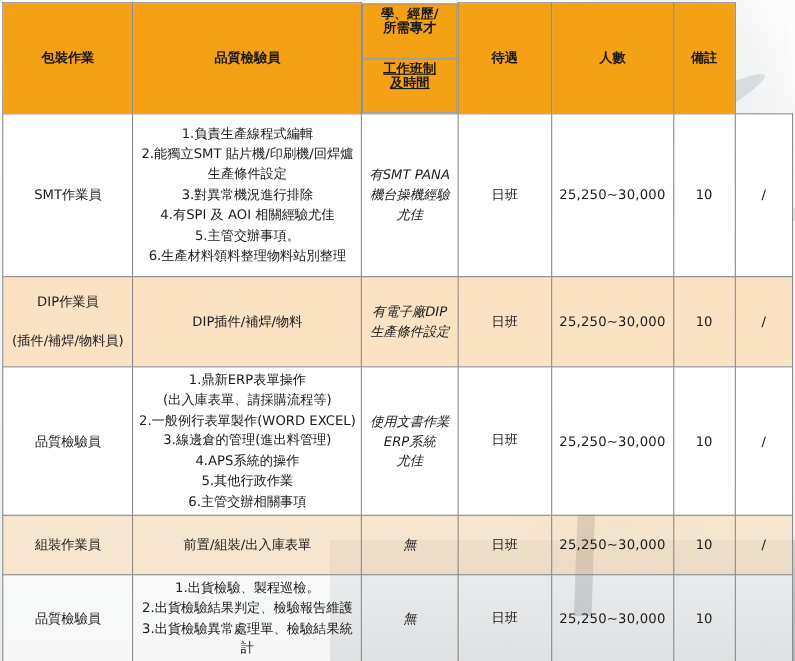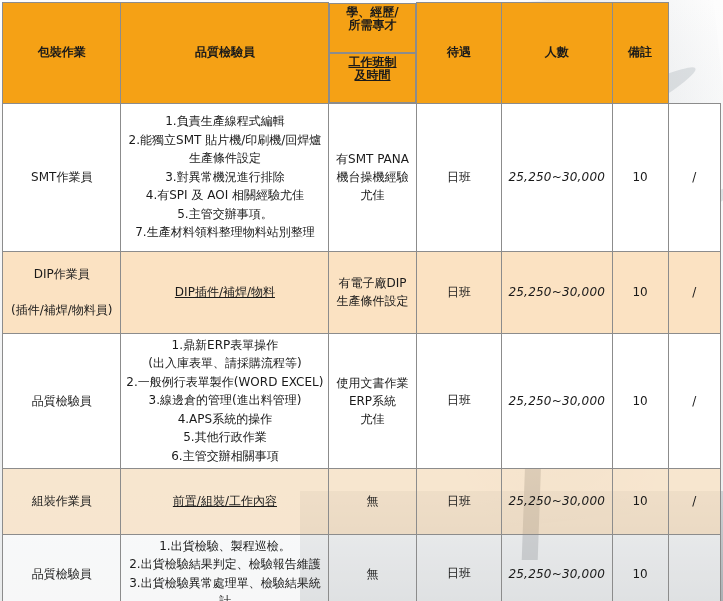--- a/index.html
+++ b/index.html
@@ -132,36 +132,36 @@
   td.desc-cell {
     text-align: left;
     padding-left: 14px;
     font-size: 11.5px;
     line-height: 1.55;
     white-space: pre-line;
   }
   td.desc-center {
     text-align: center;
     font-size: 12.5px;
-    text-decoration: underline;
   }
   td.skill-cell {
     font-size: 11.5px;
     line-height: 1.5;
     white-space: pre-line;
+    font-style: italic;
   }
   td.shift-cell { font-size: 12px; }
-  td.pay-cell { font-size: 12px; letter-spacing: 0.2px; font-style: italic; }
+  td.pay-cell { font-size: 12px; letter-spacing: 0.2px; }
   td.count-cell { font-size: 12px; }
   td.note-cell { font-size: 12px; }
 
   .r1 { height: 148px; }
   .r2 { height: 82px; border-radius: 14px; }
   .r3 { height: 122px; }
-  .r4 { height: 66px; padding-left: 20px; }
+  .r4 { height: 54px; padding-left: 20px; }
   .r5 { height: 68px; }
 
   .hdr-two-line { display: block; }
 </style>
 </head>
 <body>
 
 <div class="bg">
   <div class="bg-sky"></div>
   <div class="bg-building"></div>
@@ -200,21 +200,21 @@
     </thead>
     <tbody>
       <tr class="row-white r1">
         <td class="title-cell" style="white-space:pre-line;">SMT作業員</td>
         <td class="desc-cell">1.負責生產線程式編輯
 2.能獨立SMT 貼片機/印刷機/回焊爐
    生產條件設定
 3.對異常機況進行排除
 4.有SPI 及 AOI 相關經驗尤佳
 5.主管交辦事項。
-7.生產材料領料整理物料站別整理</td>
+6.生產材料領料整理物料站別整理</td>
         <td class="skill-cell">有SMT PANA
 機台操機經驗
 尤佳</td>
         <td class="shift-cell">日班</td>
         <td class="pay-cell">25,250~30,000</td>
         <td class="count-cell">10</td>
         <td class="note-cell">/</td>
       </tr>
       <tr class="row-peach r2">
         <td class="title-cell" style="white-space:pre-line;">DIP作業員
@@ -240,21 +240,21 @@
         <td class="skill-cell">使用文書作業
 ERP系統
 尤佳</td>
         <td class="shift-cell">日班</td>
         <td class="pay-cell">25,250~30,000</td>
         <td class="count-cell">10</td>
         <td class="note-cell">/</td>
       </tr>
       <tr class="row-peach-light r4">
         <td class="title-cell" style="white-space:pre-line;">組裝作業員</td>
-        <td class="desc-center">前置/組裝/工作內容</td>
+        <td class="desc-center">前置/組裝/出入庫表單</td>
         <td class="skill-cell">無</td>
         <td class="shift-cell">日班</td>
         <td class="pay-cell">25,250~30,000</td>
         <td class="count-cell">10</td>
         <td class="note-cell">/</td>
       </tr>
       <tr class="row-tint r5">
         <td class="title-cell" style="white-space:pre-line;">品質檢驗員</td>
         <td class="desc-cell">1.出貨檢驗、製程巡檢。
 2.出貨檢驗結果判定、檢驗報告維護

